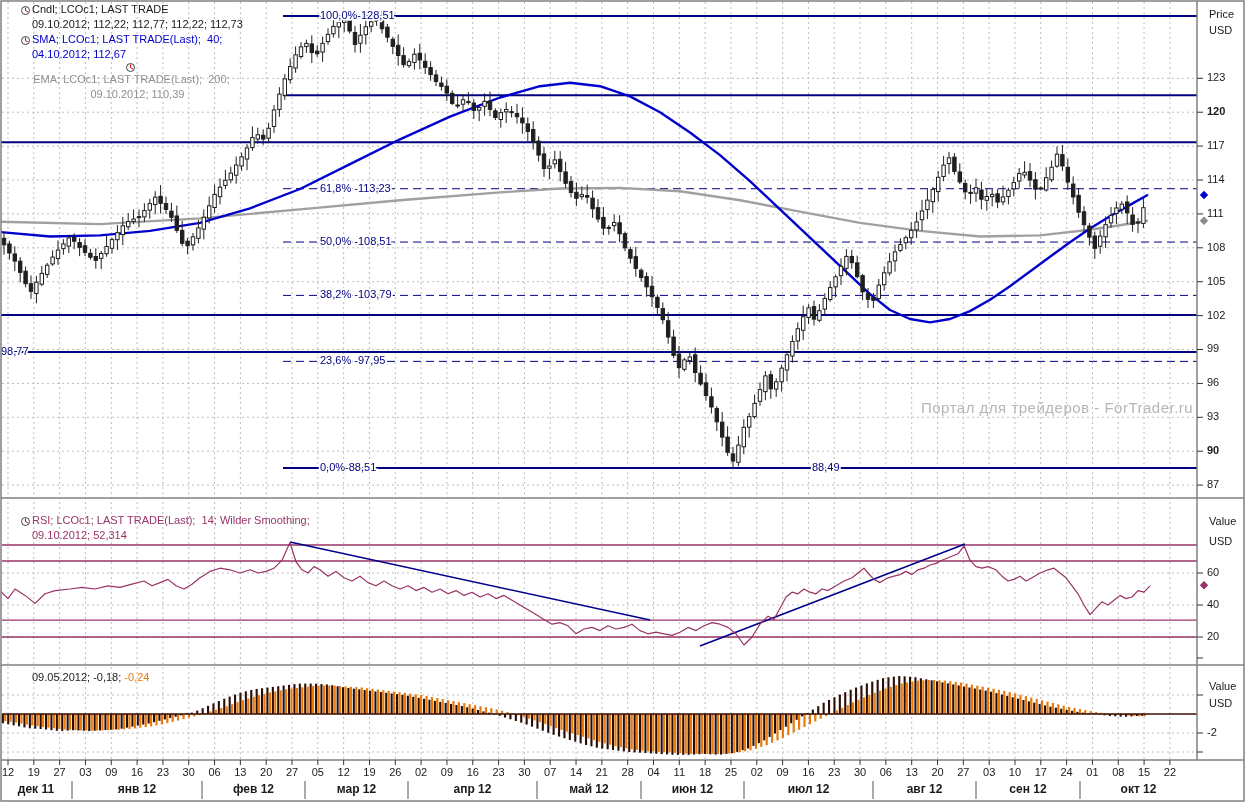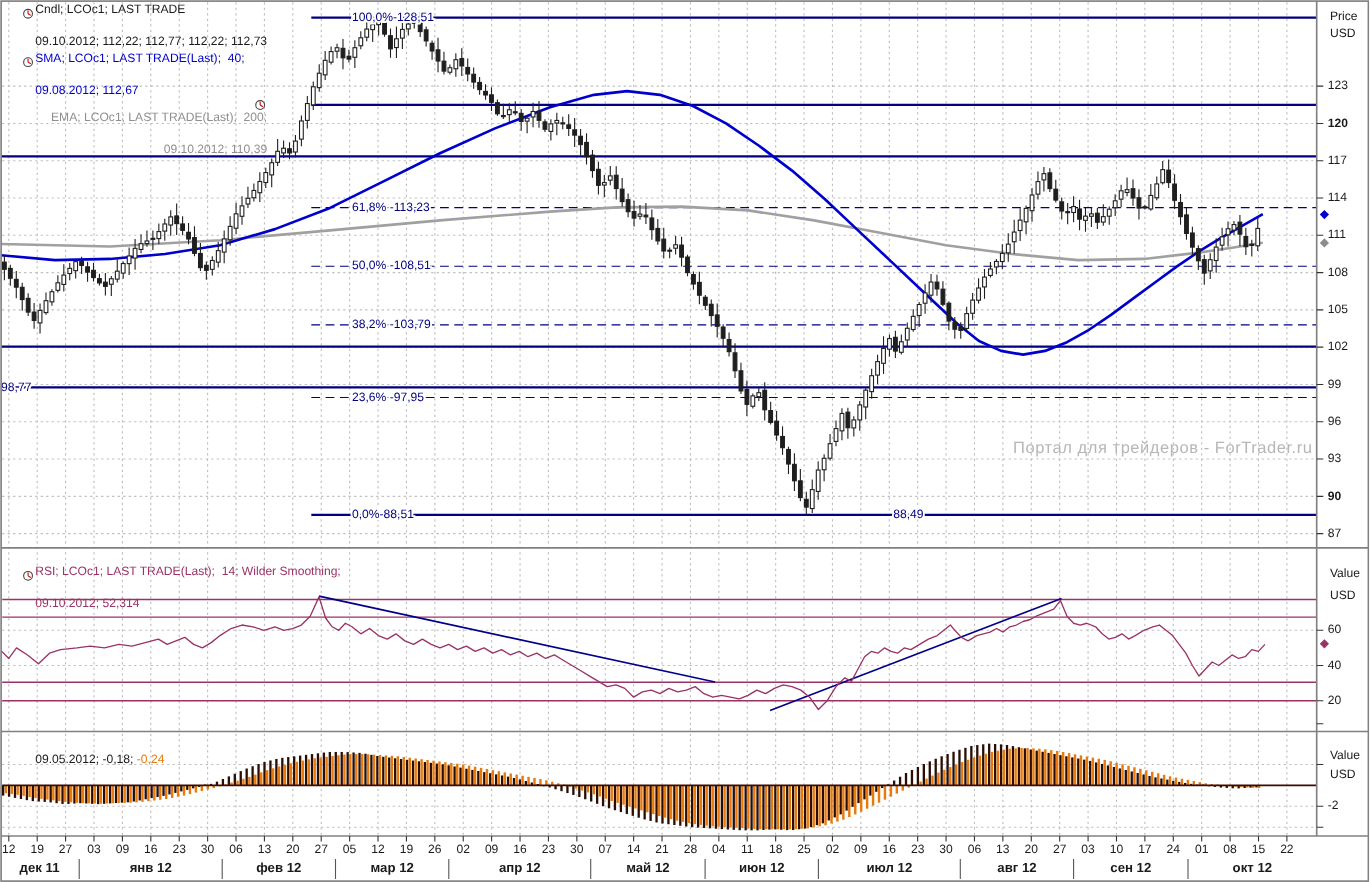--- a/index.html
+++ b/index.html
@@ -1,21 +1,21 @@
 <!DOCTYPE html>
 <html><head>
 <meta charset="utf-8">
 <style>
   html,body{margin:0;padding:0;background:#fff;}
   #app{position:relative;width:1245px;height:802px;background:#fff;overflow:hidden;
        font-family:"Liberation Sans",sans-serif;}
   .legend{position:absolute;font-size:11px;line-height:15px;}
-  .lrow{white-space:pre;display:flex;align-items:flex-end;}
+  .lrow{white-space:pre;display:flex;align-items:center;}
   .lrow .ic{display:inline-block;width:11px;height:10px;margin-right:1px;}
-  .indent{padding-left:12px;margin-top:14px;}
+  .indent{padding-left:12px;}
   .c-black{color:#1a1a1a;} .c-blue{color:#0000cc;} .c-gray{color:#8f8f8f;flex-direction:column;}
   .c-purple{color:#993366;} .c-orange{color:#e8790a;}
   #watermark{position:absolute;left:921px;top:399px;font-size:15px;color:#b6b6b6;
              letter-spacing:.5px;white-space:nowrap;text-align:center;}
   svg text{font-family:"Liberation Sans",sans-serif;}
 </style>
 </head>
 <body>
 
 <div id="app">
@@ -1167,21 +1167,21 @@
       <span>Cndl; LCOc1; LAST TRADE</span>
     </div>
     <div class="lrow c-black indent">09.10.2012; 112,22; 112,77; 112,22; 112,73</div>
     <div class="lrow c-blue">
       <span class="ic"><svg width="11" height="11">
             <circle cx="5.5" cy="5.5" r="4" fill="#fff" stroke="#444"></circle>
             <path d="M5.5 5.5 L5.5 2.5 M5.5 5.5 L8 7" stroke="#c00" fill="none"></path>
           </svg></span>
       <span>SMA; LCOc1; LAST TRADE(Last);  40;</span>
     </div>
-    <div class="lrow c-blue indent">09.08.2012; 112,67</div>
+    <div class="lrow c-blue indent">04.10.2012; 112,67</div>
     <div class="lrow c-gray">
       <span class="ic"><svg width="11" height="11">
             <circle cx="5.5" cy="5.5" r="4" fill="#fff" stroke="#444"></circle>
             <path d="M5.5 5.5 L5.5 2.5 M5.5 5.5 L8 7" stroke="#c00" fill="none"></path>
           </svg></span>
       <span>EMA; LCOc1; LAST TRADE(Last);  200;</span>
     </div>
     <div class="lrow c-gray indent">09.10.2012; 110,39</div>
   </div>
 

